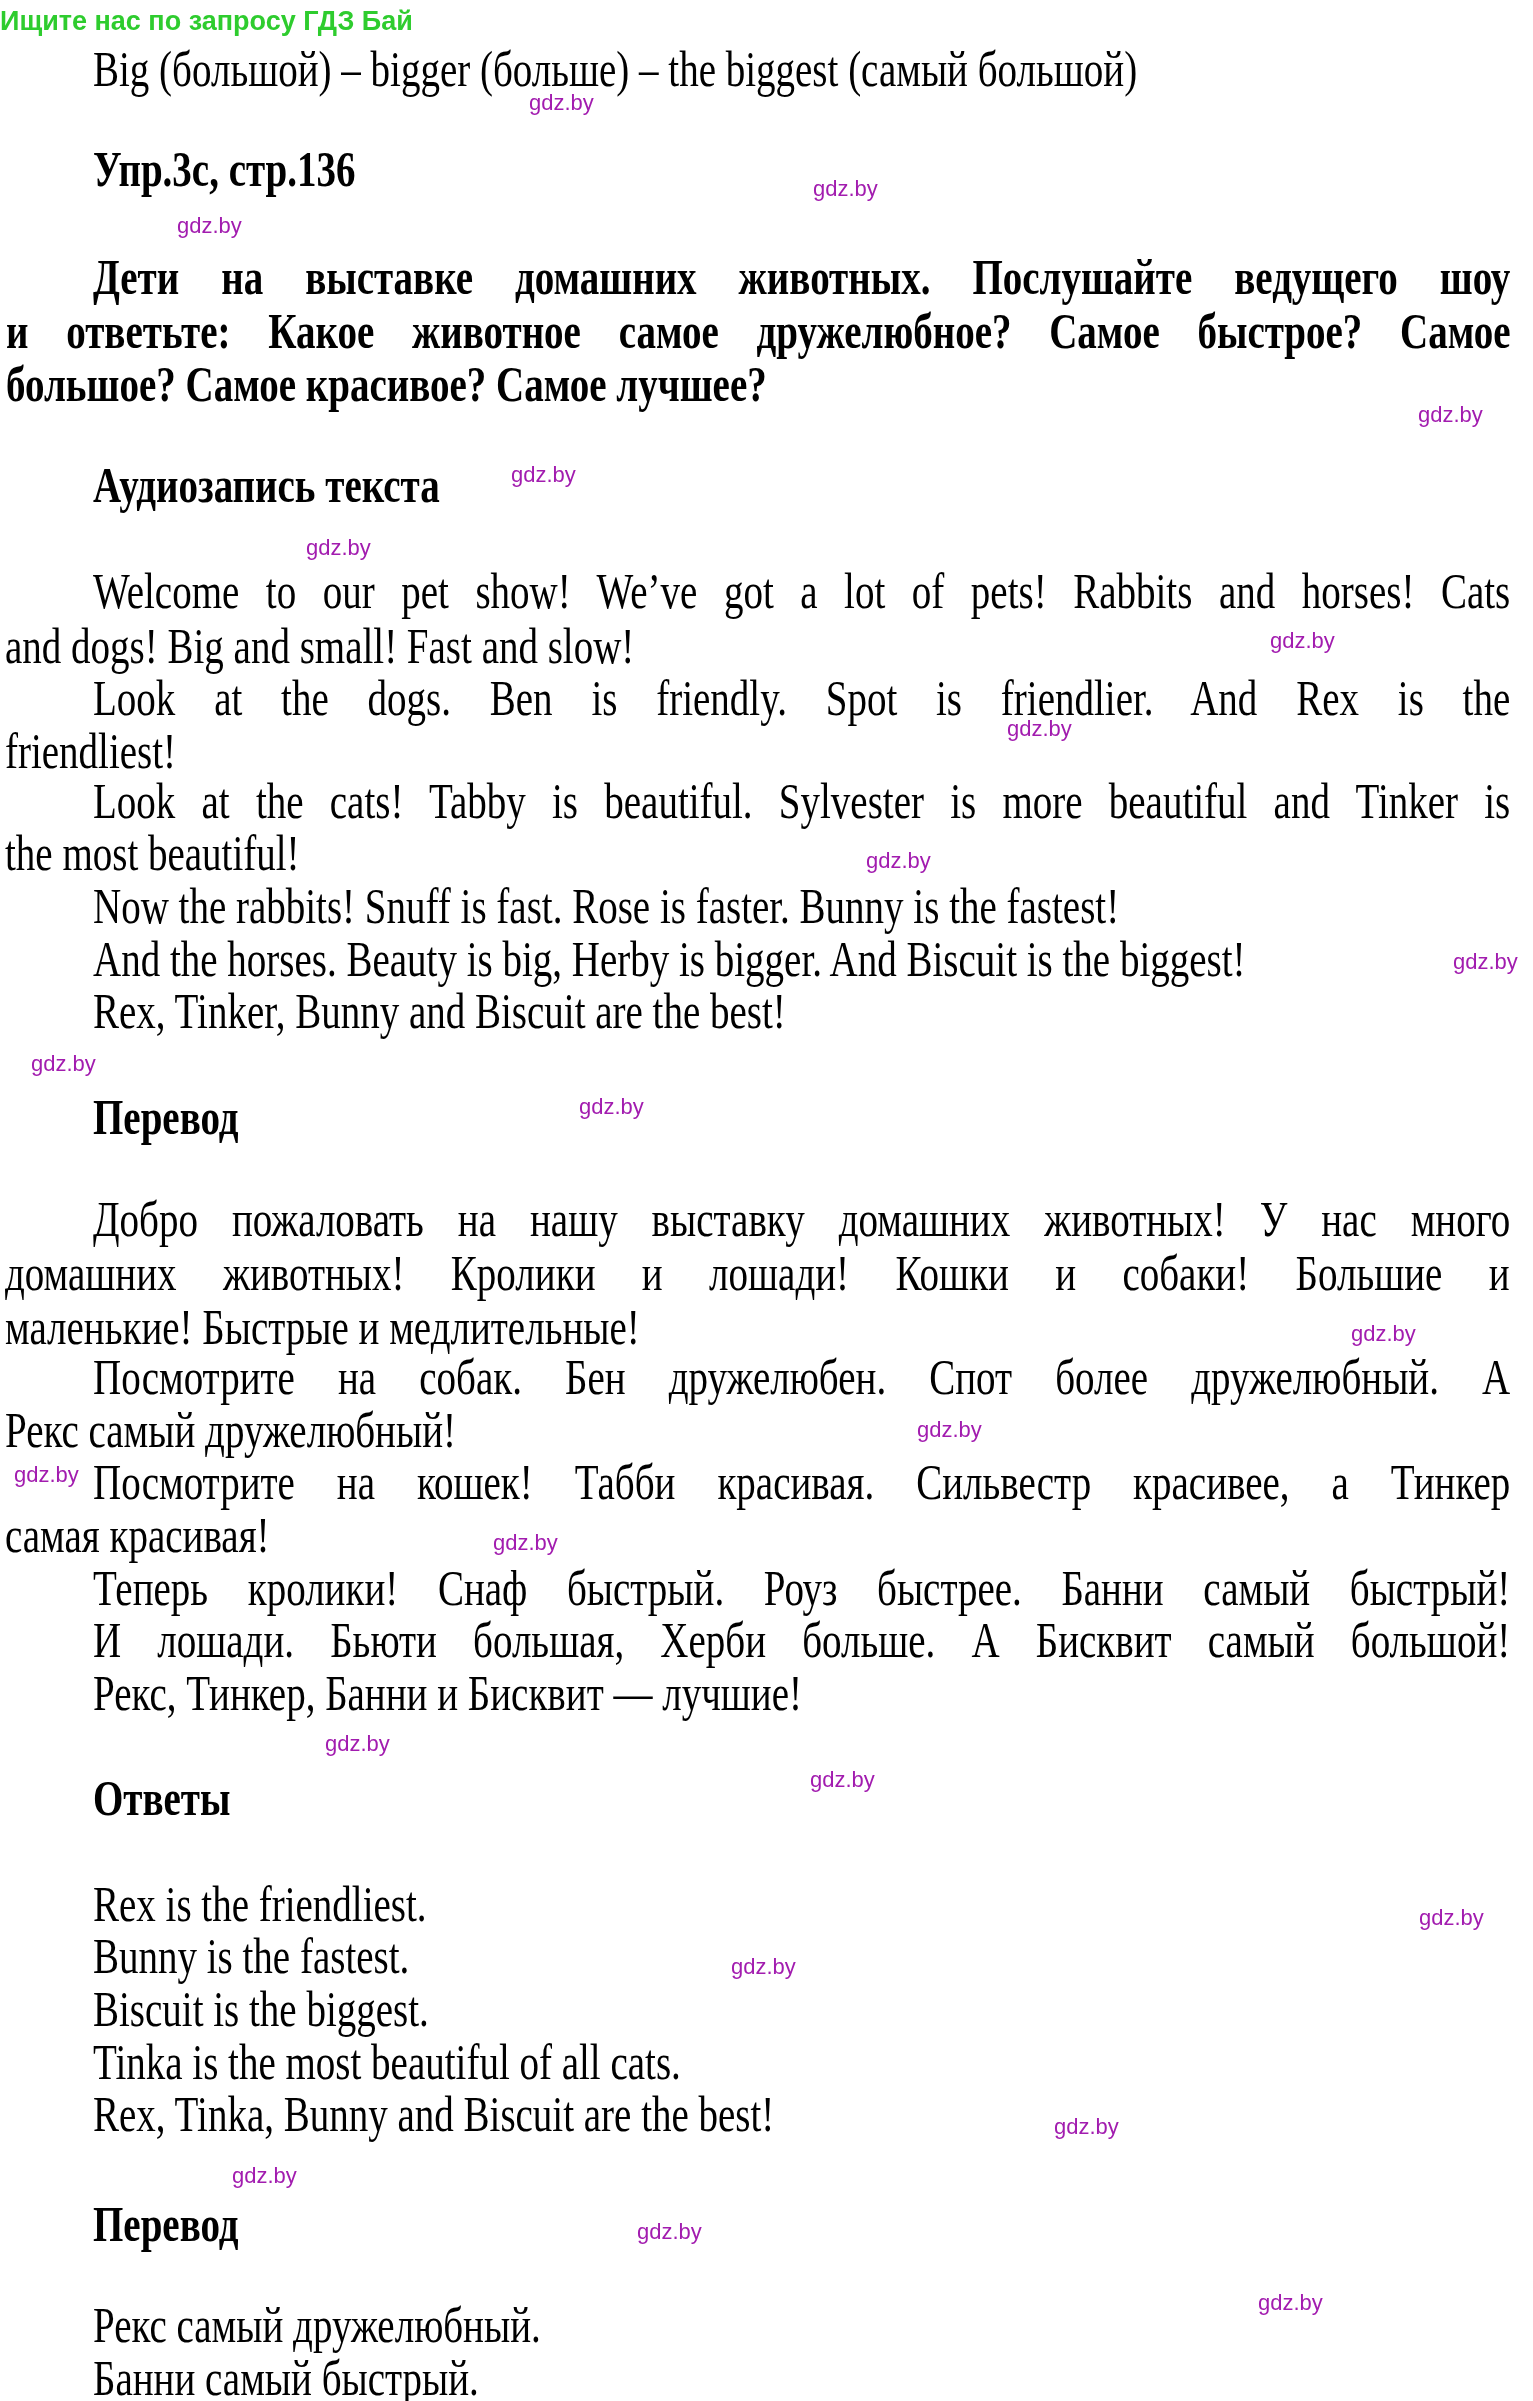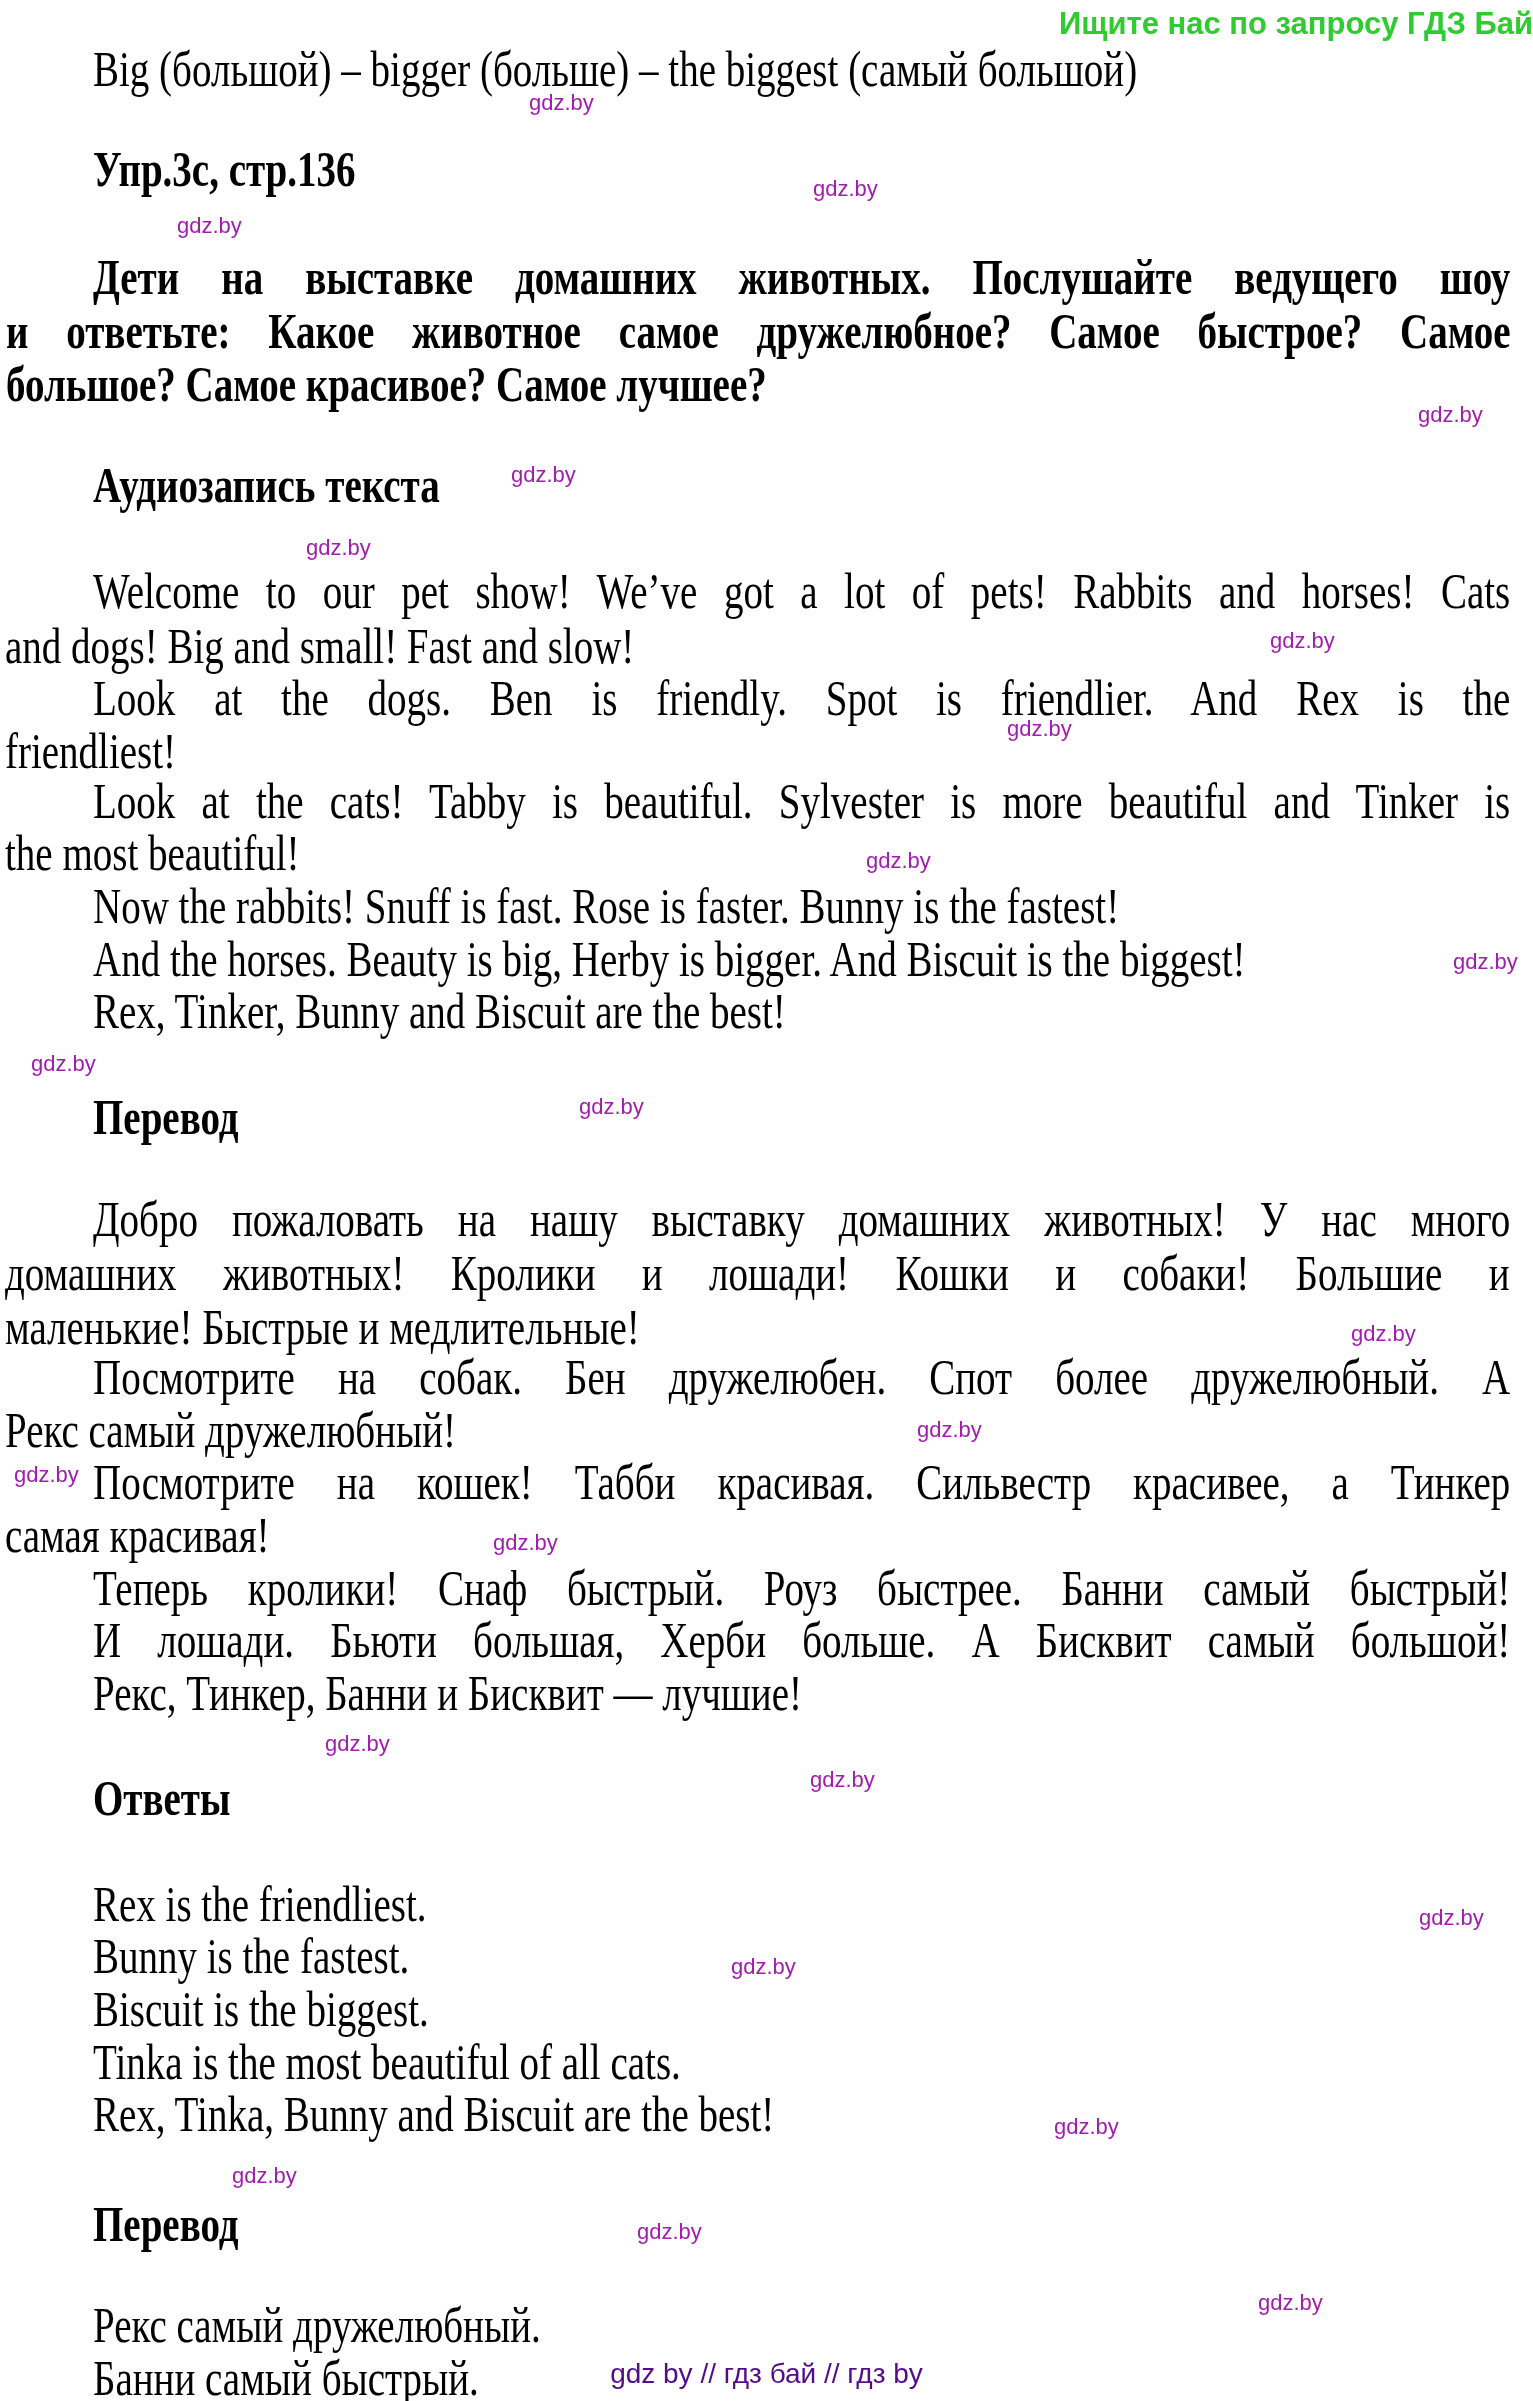--- a/index.html
+++ b/index.html
@@ -8,24 +8,24 @@
     width:1533px;
     height:2401px;
     background:#ffffff;
     overflow:hidden;
     font-family:"Liberation Serif", serif;
     color:#000000;
   }
   .promo{
     position:absolute;
     left:0; right:0; top:6.2px;
-    text-align:right;
+    text-align:left;
     font-family:"Liberation Sans", sans-serif;
     font-weight:bold;
-    font-size:31px;
+    font-size:27px;
     color:#2ecc2e;
   }
   .ln{
     position:absolute;
     font-size:50px;
     line-height:53px;
     white-space:nowrap;
     transform:scaleX(0.78);
     transform-origin:0 0;
   }
@@ -119,16 +119,15 @@
   <span class="wm" style="left:493px;top:1531px">gdz.by</span>
   <span class="wm" style="left:325px;top:1732px">gdz.by</span>
   <span class="wm" style="left:810px;top:1768px">gdz.by</span>
   <span class="wm" style="left:1419px;top:1906px">gdz.by</span>
   <span class="wm" style="left:731px;top:1955px">gdz.by</span>
   <span class="wm" style="left:1054px;top:2115px">gdz.by</span>
   <span class="wm" style="left:232px;top:2164px">gdz.by</span>
   <span class="wm" style="left:637px;top:2220px">gdz.by</span>
   <span class="wm" style="left:1258px;top:2291px">gdz.by</span>
 
-  <div class="footer">gdz by  //  гдз бай  //  гдз by</div>
 
 </div>
 
 
 </body></html>

